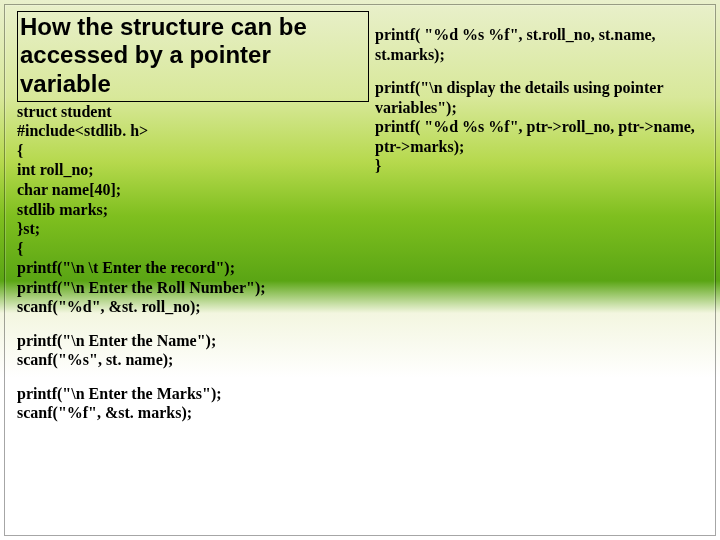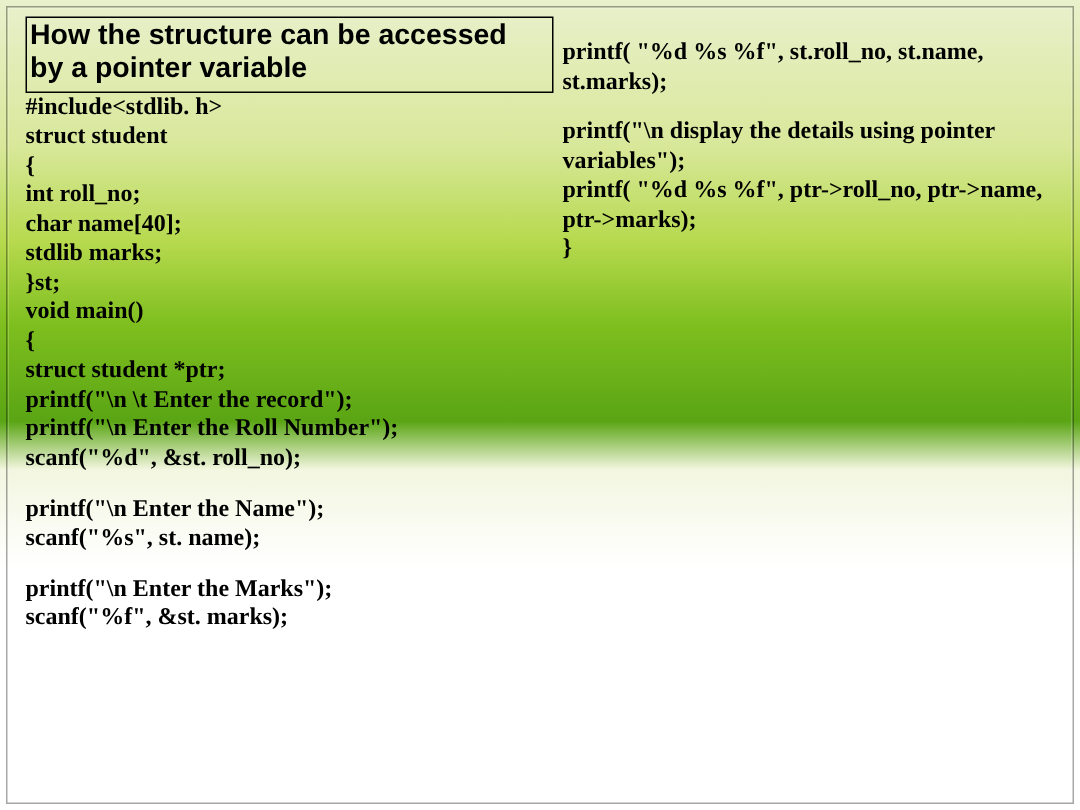--- a/index.html
+++ b/index.html
@@ -34,21 +34,21 @@
     font-size: 16px;
     line-height: 1.22;
     color: #000;
     font-weight: bold;
   }
   .col-left { flex: 0 0 352px; }
   .col-right { flex: 1 1 auto; }
   .title {
     font-family: Arial, Helvetica, sans-serif;
     font-weight: bold;
-    font-size: 19px;
+    font-size: 24px;
     line-height: 1.18;
     color: #000;
     margin-bottom: 2px;
   }
   .title-box {
     border: 1px solid #000;
     padding: 1px 3px 1px 2px;
     display: inline-block;
     margin-bottom: 0;
   }
@@ -58,30 +58,28 @@
 </style>
 </head>
 <body>
 
 <div class="sheet">
   <div class="col col-left">
     <div class="title-box">
       <div class="title">How the structure can be accessed by a pointer variable</div>
     </div>
     <div class="blk">
+      <p>struct student</p>
       <p>#include&lt;stdlib. h&gt;</p>
-      <p>struct student</p>
       <p>{</p>
       <p>int roll_no;</p>
       <p>char name[40];</p>
       <p>stdlib marks;</p>
       <p>}st;</p>
-      <p>void main()</p>
       <p>{</p>
-      <p>struct student *ptr;</p>
       <p>printf("\n \t Enter the record");</p>
       <p>printf("\n Enter the Roll Number");</p>
       <p>scanf("%d", &amp;st. roll_no);</p>
     </div>
     <div class="gap"></div>
     <div class="blk">
       <p>printf("\n Enter the Name");</p>
       <p>scanf("%s", st. name);</p>
     </div>
     <div class="gap"></div>

